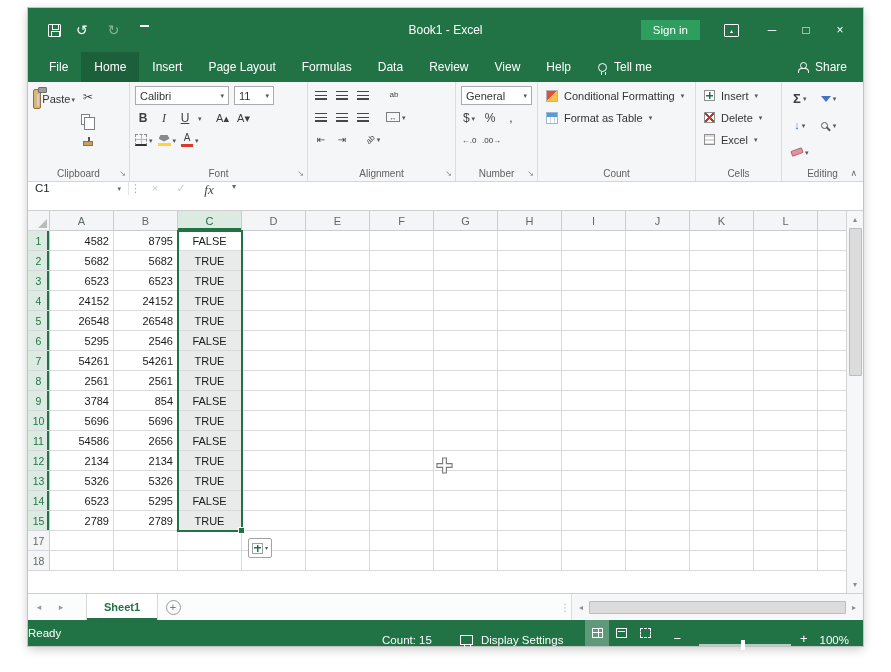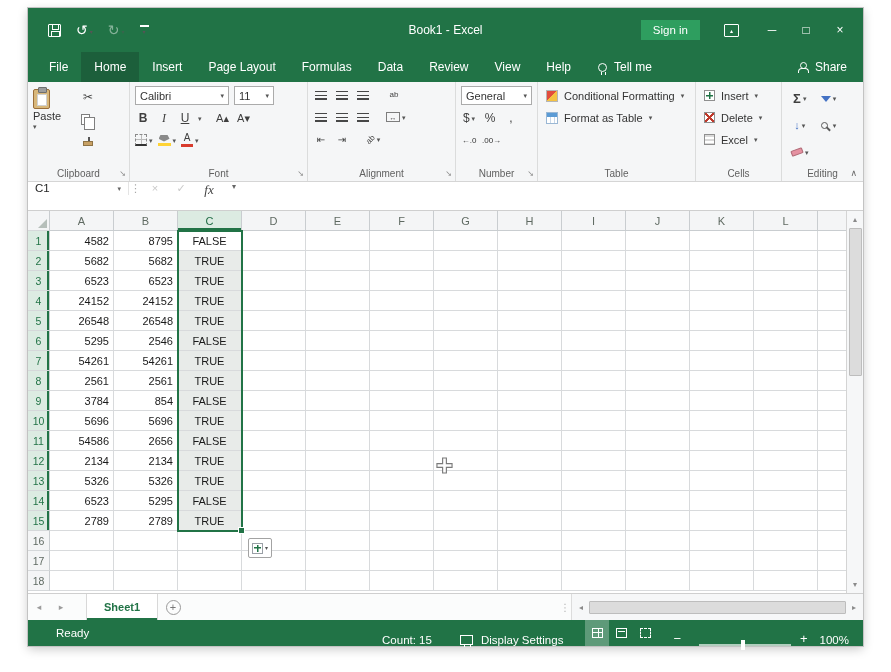--- a/index.html
+++ b/index.html
@@ -42,21 +42,21 @@
   .ribbon{flex:0 0 100px;background:#f5f6f7;border-bottom:1px solid #d5d5d5;display:flex;position:relative;color:#3c3c3c}
   .rgroup{position:relative;border-right:1px solid #dbdcdc;padding:4px 5px 16px;display:flex}
   .rgroup-label{position:absolute;bottom:2px;left:0;right:0;text-align:center;font-size:10px;color:#616161}
   .launcher{position:absolute;right:3px;bottom:3px;font-size:8px;color:#8a8a8a;line-height:1}
   .collapse{position:absolute;right:6px;bottom:3px;font-size:9px;color:#6d6d6d}
   .vstack{display:flex;flex-direction:column;gap:4px}
   .hrow{display:flex;align-items:center;gap:5px}
   .combo{height:19px;background:#fff;border:1px solid #ababab;display:flex;align-items:center;justify-content:space-between;padding:0 4px;font-size:11px;color:#333}
   .dd{font-size:7px;color:#555;line-height:1}
   .ib{height:18px;min-width:16px;display:inline-flex;align-items:center;justify-content:center;gap:2px;color:#3f3f3f;font-size:12px}
-  .paste{width:42px;display:flex;flex-direction:column;gap:1px;padding-top:3px;font-size:11px;color:#333}
+  .paste{width:42px;display:flex;flex-direction:row;align-items:center;gap:1px;padding-top:3px;font-size:11px;color:#333}
   .icon-clip{position:relative;width:17px;height:20px;background:#d8b77a;border:1px solid #9a6e3a;border-radius:2px}
   .icon-clip::before{content:"";position:absolute;top:-3px;left:4px;width:7px;height:4px;background:#9d9d9d;border:1px solid #6f6f6f;border-radius:1px}
   .icon-clip::after{content:"";position:absolute;left:3px;top:4px;right:2px;bottom:2px;background:#fff;border:1px solid #d0d0d0}
   .icon-copy{position:relative;width:9px;height:11px;border:1px solid #7f7f7f;background:#fff}
   .icon-copy::after{content:"";position:absolute;left:2px;top:2px;width:9px;height:11px;border:1px solid #7f7f7f;background:#fff}
   .icon-painter{width:10px;height:5px;background:#c8a165;border:1px solid #8f7345;position:relative;margin-top:4px}
   .icon-painter::after{content:"";position:absolute;left:4px;top:-5px;width:2px;height:4px;background:#555}
   .b{font-weight:bold}.i{font-style:italic;font-family:"Liberation Serif",serif}.u{text-decoration:underline}
   .icon-borders{width:12px;height:12px;border:1px dashed #8a8a8a;border-bottom:2px solid #333;
     background:linear-gradient(#bbb,#bbb) center/12px 1px no-repeat,linear-gradient(#bbb,#bbb) center/1px 12px no-repeat}
@@ -142,21 +142,21 @@
     border-left:1px solid #d8d8d8;border-right:1px solid #d8d8d8;box-shadow:inset 0 -2px 0 #217346;color:#217346;font-weight:bold}
   .addsheet{width:30px;display:flex;align-items:center;justify-content:center}
   .circ{width:15px;height:15px;border:1px solid #9a9a9a;border-radius:50%;display:flex;align-items:center;justify-content:center;font-size:11px;color:#777;line-height:1}
   .sb-sp{flex:1}
   .splitter{width:12px;display:flex;align-items:center;justify-content:center;color:#b3b3b3;font-size:10px}
   .hscroll{width:292px;display:flex;align-items:center;background:#f6f7f8;border-left:1px solid #dcdcdc;padding:0 1px}
   .harrow{width:16px;text-align:center;color:#8a8a8a;font-size:8px}
   .hthumb{flex:1;height:13px;background:#dcdcdc;border:1px solid #bdbdbd;border-radius:1px}
 
   
-  .statusbar{flex:0 0 26px;background:#217346;color:#fff;display:flex;align-items:center;font-size:11.5px;padding-left:28px}
+  .statusbar{flex:0 0 26px;background:#217346;color:#fff;display:flex;align-items:center;font-size:11.5px;padding-left:0}
   .sb-right{margin-left:auto;display:flex;align-items:flex-end}
   .sb-count{margin-right:28px}
   .sb-ds{display:flex;align-items:center;gap:8px;margin-right:22px}
   .icon-monitor{width:13px;height:10px;border:1px solid #fff;position:relative}
   .icon-monitor::after{content:"";position:absolute;left:3px;bottom:-3px;width:5px;height:2px;border-left:1px solid #fff;border-right:1px solid #fff}
   .viewbtn{width:24px;height:26px;display:flex;align-items:center;justify-content:center}
   .viewbtn.active{background:rgba(255,255,255,.28)}
   .vi-normal{width:11px;height:10px;border:1px solid #fff;background:
     linear-gradient(#fff,#fff) 0 3px/11px 1px no-repeat,linear-gradient(#fff,#fff) 5px 0/1px 10px no-repeat}
   .vi-layout{width:11px;height:10px;border:1px solid #fff;background:linear-gradient(#fff,#fff) center 2px/7px 1px no-repeat}
@@ -373,21 +373,21 @@
               <span class="icon-cf"></span>
               <span>Conditional Formatting</span>
               <span class="dd">▾</span>
             </div>
           <div class="stylebtn">
               <span class="icon-ft"></span>
               <span>Format as Table</span>
               <span class="dd">▾</span>
             </div>
         </div>
-        <span class="rgroup-label">Table</span>
+        <span class="rgroup-label">Count</span>
       </div>
 
       <div class="rgroup" style="flex:0 0 86px">
         <div class="vstack" style="flex:1;gap:3px">
           <div class="stylebtn">
               <span class="icon-insertcells"></span>
               <span>Insert</span>
               <span class="dd">▾</span>
             </div>
           <div class="stylebtn">
@@ -700,36 +700,20 @@
               <div class="cell"></div>
               <div class="cell"></div>
               <div class="cell"></div>
               <div class="cell"></div>
               <div class="cell"></div>
               <div class="cell"></div>
               <div class="cell"></div>
               <div class="cell fill"></div>
             </div>
             <div class="grow">
-              <div class="rh">16</div>
-              <div class="cell num"></div>
-              <div class="cell num"></div>
-              <div class="cell"></div>
-              <div class="cell"></div>
-              <div class="cell"></div>
-              <div class="cell"></div>
-              <div class="cell"></div>
-              <div class="cell"></div>
-              <div class="cell"></div>
-              <div class="cell"></div>
-              <div class="cell"></div>
-              <div class="cell"></div>
-              <div class="cell fill"></div>
-            </div>
-            <div class="grow">
               <div class="rh">17</div>
               <div class="cell num"></div>
               <div class="cell num"></div>
               <div class="cell"></div>
               <div class="cell"></div>
               <div class="cell"></div>
               <div class="cell"></div>
               <div class="cell"></div>
               <div class="cell"></div>
               <div class="cell"></div>

